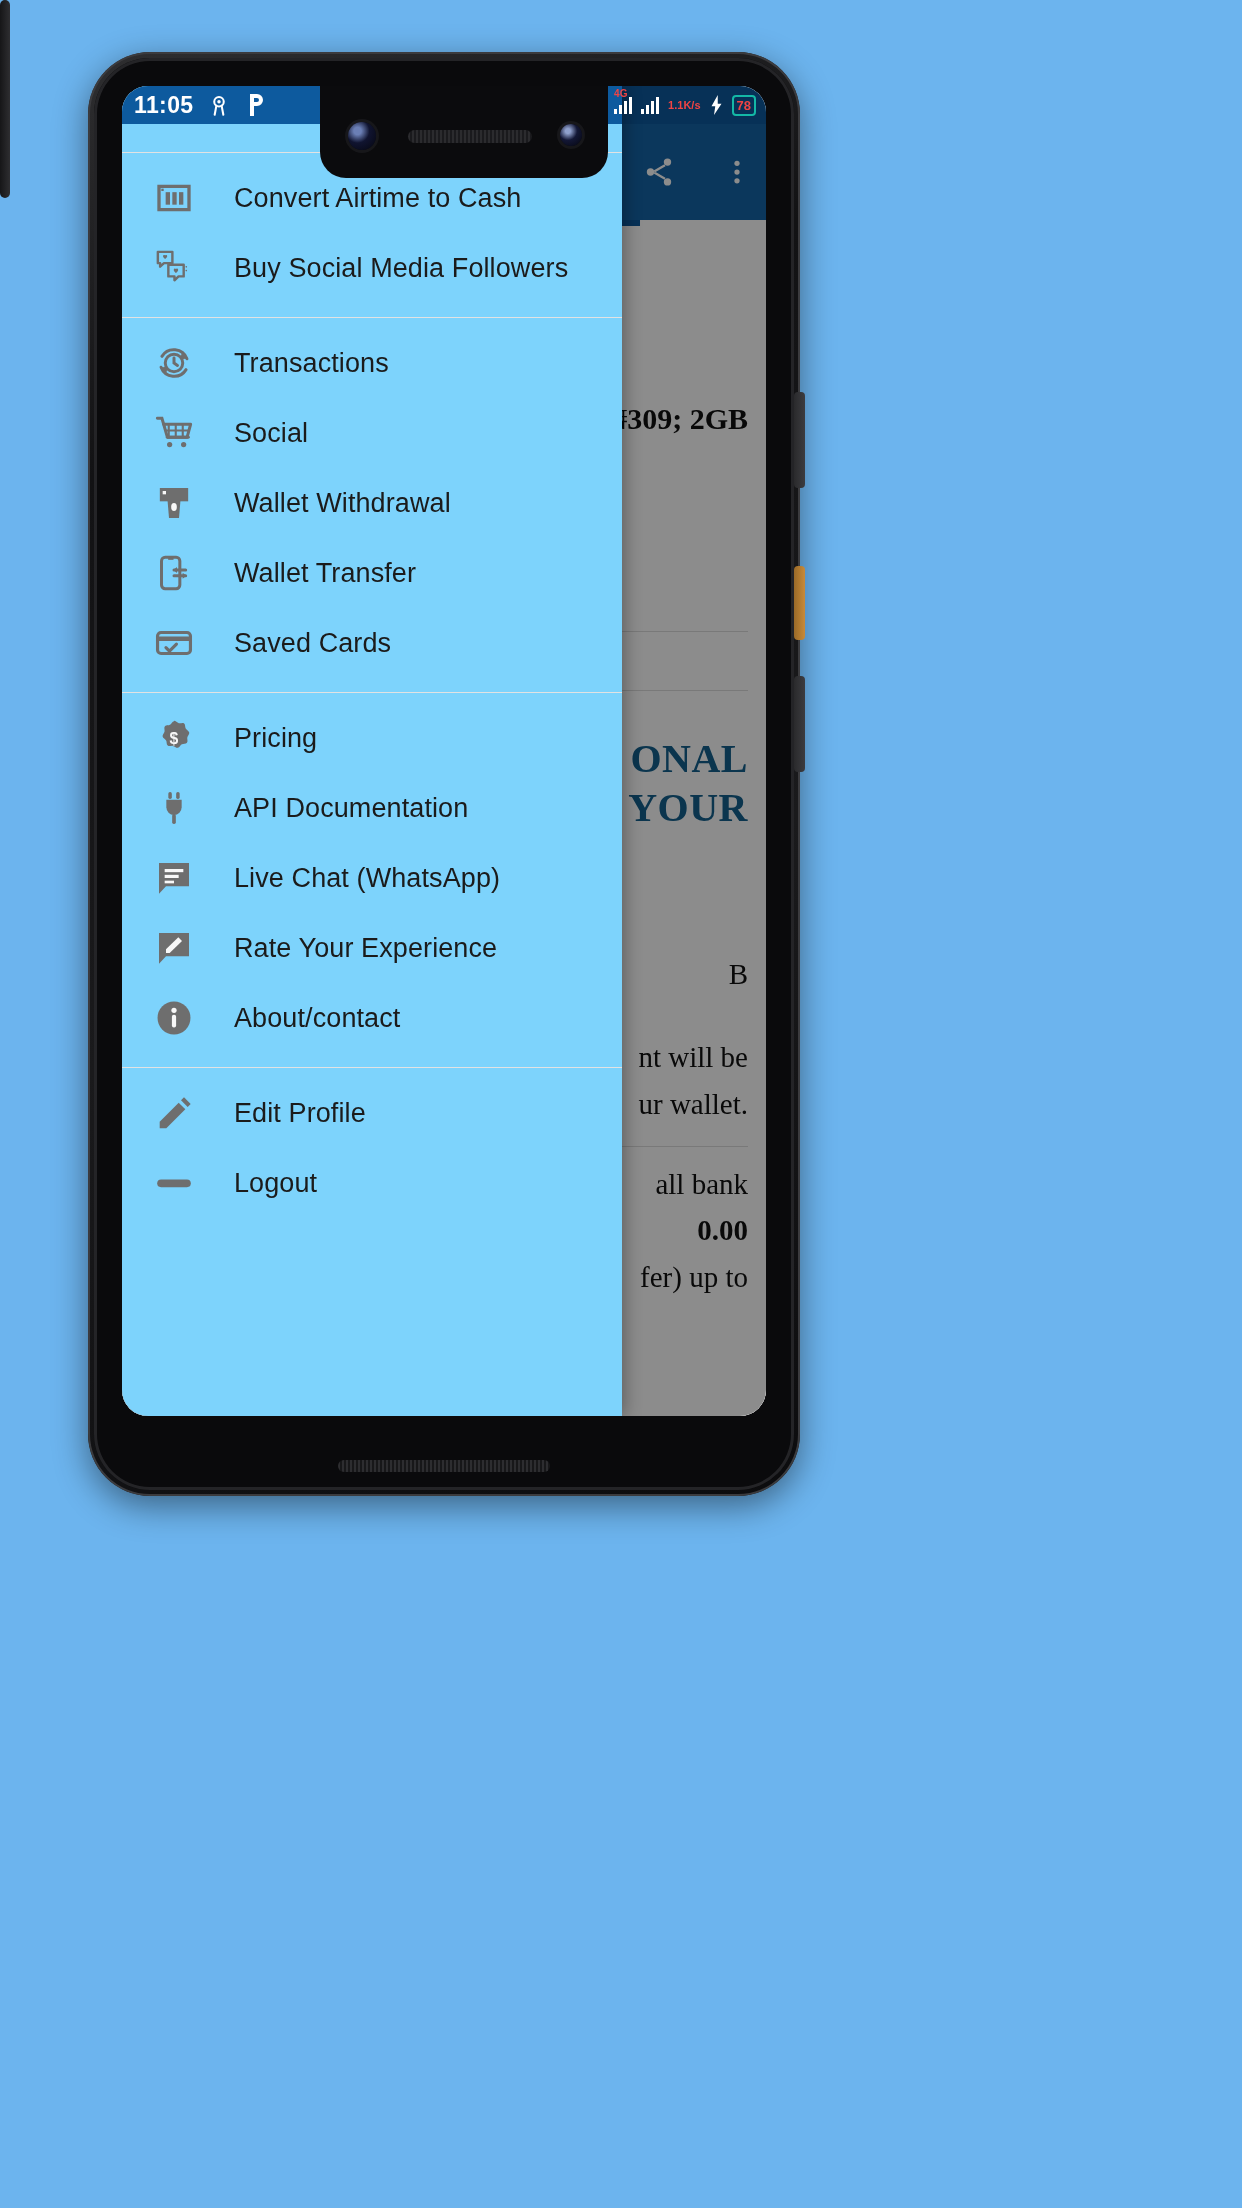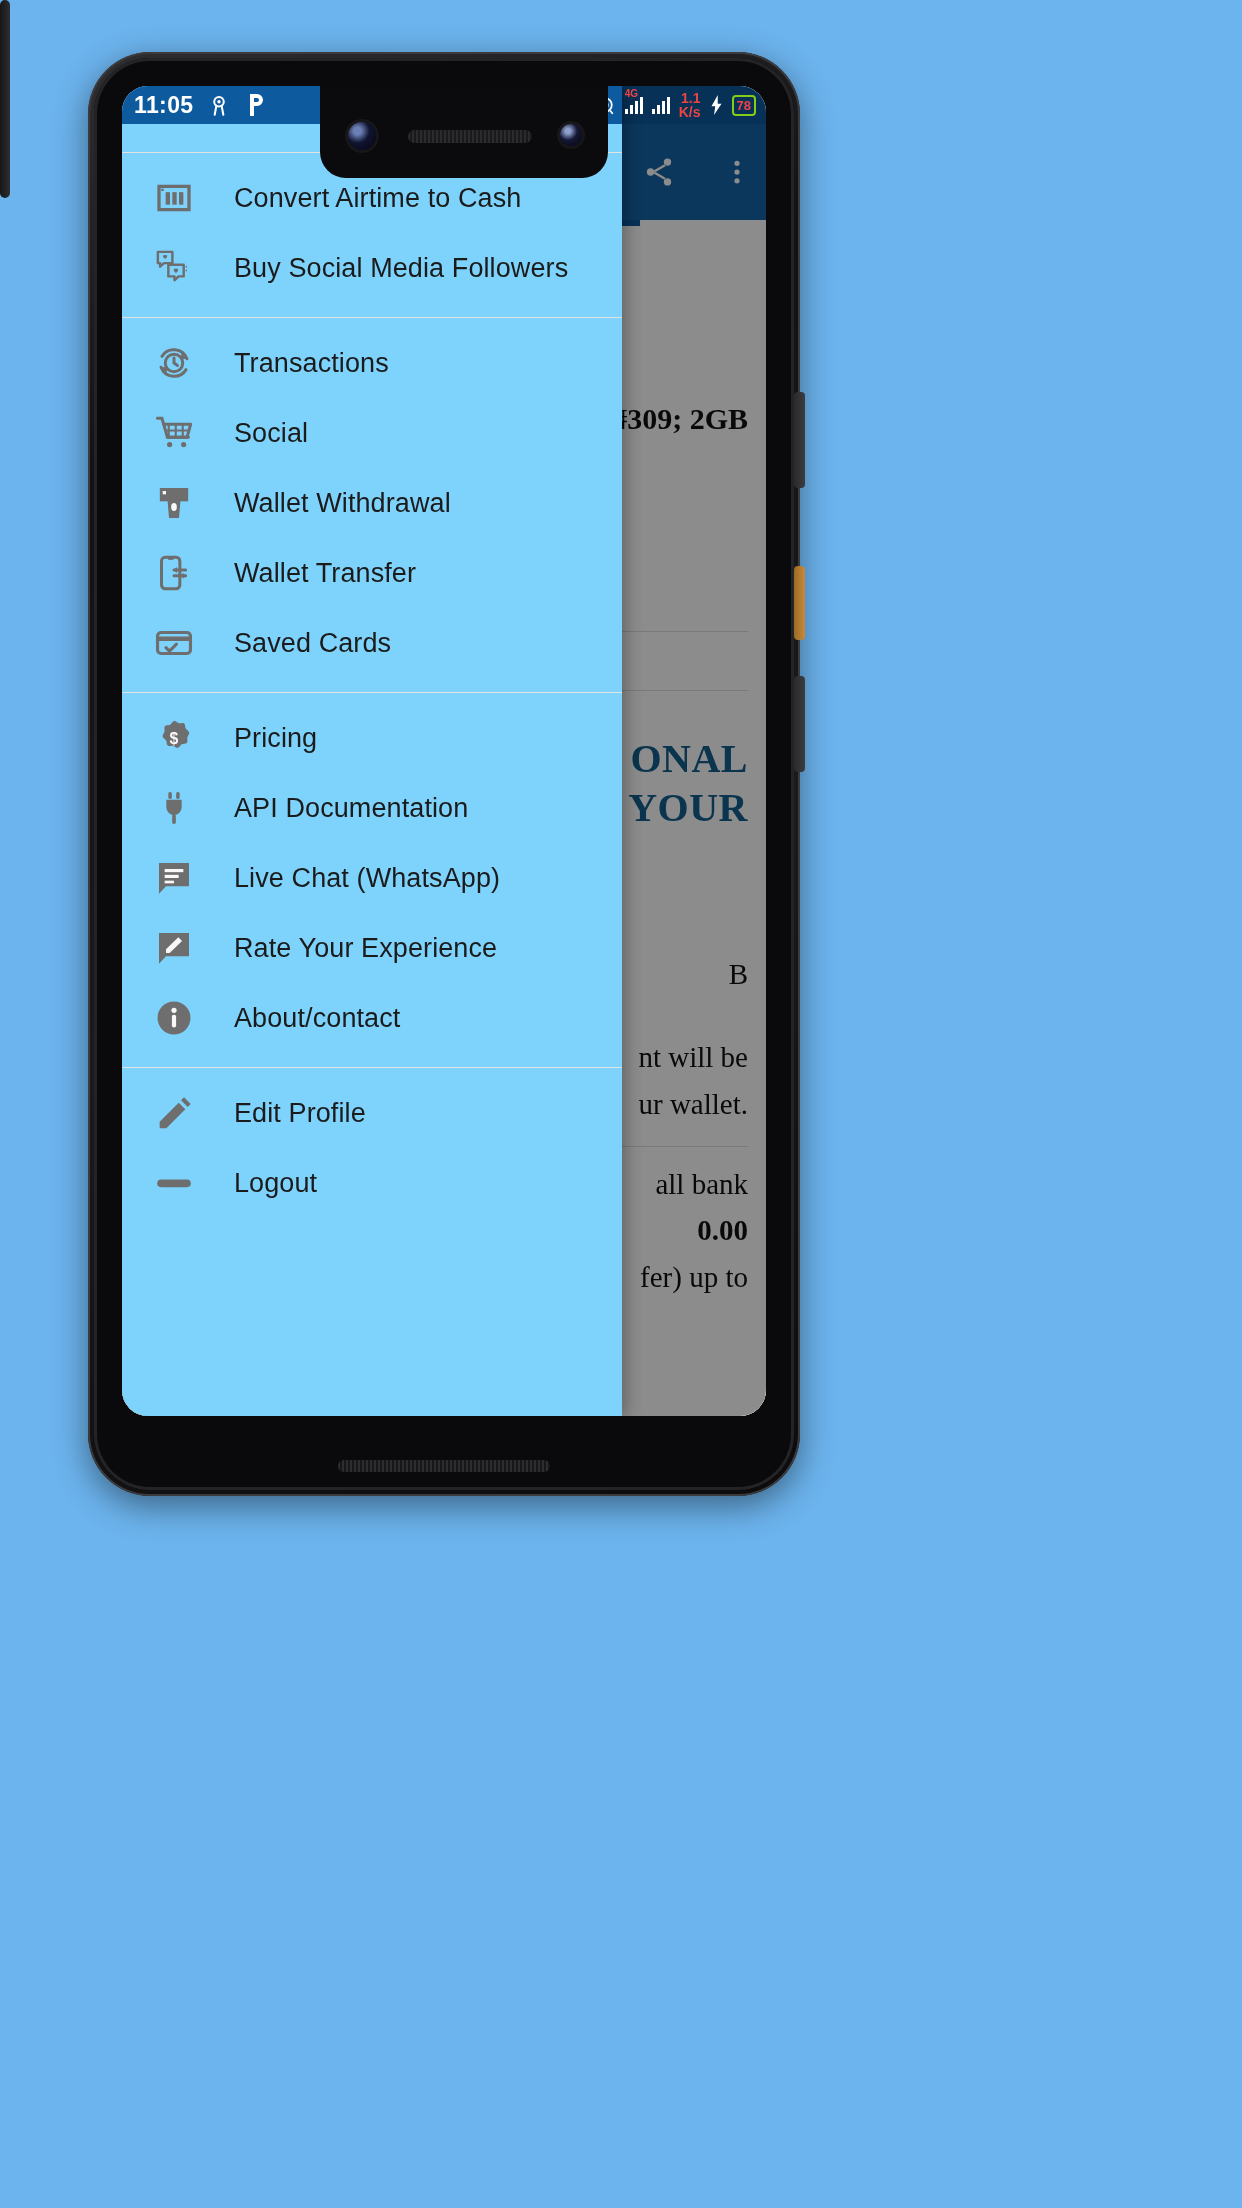--- a/index.html
+++ b/index.html
@@ -392,30 +392,30 @@
         <span style="width:3px;height:9px;background:#fff;"></span>
         <span style="width:3px;height:13px;background:#fff;"></span>
         <span style="width:3px;height:17px;background:#fff;"></span>
       </span>
       <span style="display:flex;align-items:flex-end;gap:2px;">
         <span style="width:3px;height:5px;background:#fff;"></span>
         <span style="width:3px;height:9px;background:#fff;"></span>
         <span style="width:3px;height:13px;background:#fff;"></span>
         <span style="width:3px;height:17px;background:#fff;"></span>
       </span>
-      <span style="display:flex;flex-direction:column;align-items:flex-end;line-height:1;font-size:14px;font-weight:700;">
+      <span style="display:flex;flex-direction:row;align-items:flex-end;line-height:1;font-size:11px;font-weight:700;">
         <span>1.1</span>
         <span>K/s</span>
       </span>
       <span>
         <svg width="13" height="20" viewBox="0 0 10 16" fill="#fff">
             <path d="M6 0 1 9h3l-1 7 6-9H6z"></path>
           </svg>
       </span>
-      <span style="border:2px solid #84cc16;border-radius:4px;padding:1px 3px;font-size:13px;font-weight:700;">78</span>
+      <span style="border:2px solid #14b8a6;border-radius:4px;padding:1px 3px;font-size:13px;font-weight:700;">78</span>
     </div>
 
     <div style="position:absolute;top:0;left:198px;width:288px;height:92px;background:#0b0b0d;border-radius:0 0 26px 26px;">
       <div style="position:absolute;left:28px;top:36px;width:28px;height:28px;border-radius:50%;
                   background:radial-gradient(circle at 34% 32%,#6b7fb5 0 14%,#101430 45%,#05060f 100%);
                   box-shadow:0 0 0 3px #17171a;"></div>
       <div style="position:absolute;left:88px;top:44px;width:124px;height:13px;border-radius:7px;
                   background:repeating-linear-gradient(90deg,#2b2b2e 0 2px,#1a1a1d 2px 4px);"></div>
       <div style="position:absolute;right:26px;top:38px;width:22px;height:22px;border-radius:50%;
                   background:radial-gradient(circle at 36% 32%,#8fa0cc 0 12%,#131735 45%,#05060f 100%);

